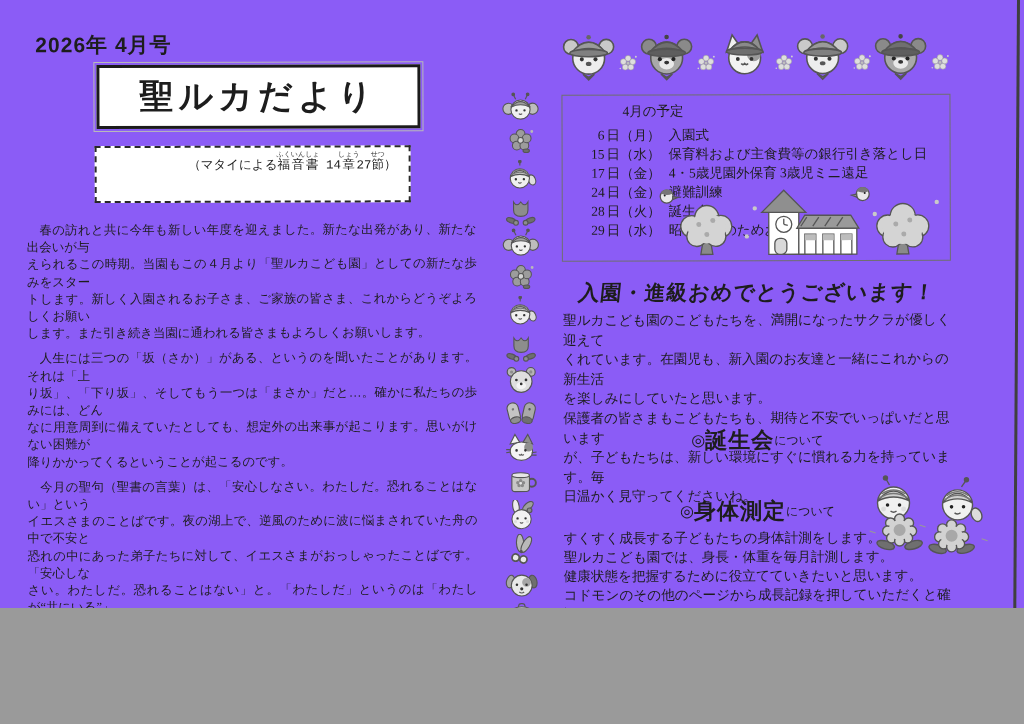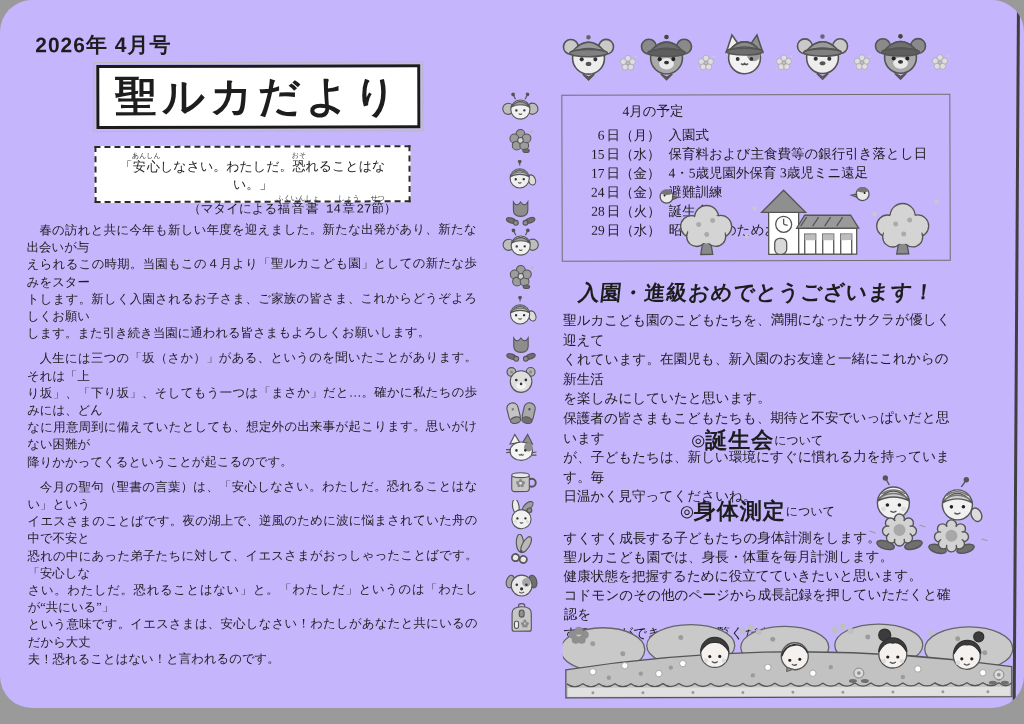--- a/index.html
+++ b/index.html
@@ -1,24 +1,24 @@
 <!DOCTYPE html>
 <html><head>
 <meta charset="utf-8">
 <style>
   html,body{margin:0;padding:0;background:#9a9a9a;}
-  .page{position:relative;width:1024px;height:708px;background:#c4b5fd;overflow:hidden;
-        font-family:"Liberation Serif",serif;color:#1d1d1d;border-radius:32px;}
+  .page{position:relative;width:1024px;height:608px;background:#8b5cf6;overflow:hidden;
+        font-family:"Liberation Serif",serif;color:#1d1d1d;}
   .sheet{position:absolute;inset:0;transform:rotate(-0.15deg);}
   
   .issue{position:absolute;left:36px;top:30px;font-family:"Liberation Sans",sans-serif;
          font-weight:900;font-size:21px;letter-spacing:1px;}
   .title-box{position:absolute;left:97px;top:64px;width:318px;height:58px;border:3px solid #1b1b1b;
          outline:1px solid #b9b9b9;outline-offset:2px;display:flex;align-items:center;justify-content:center;background:#fff;}
-  .title-box .t{font-family:"Liberation Sans",sans-serif;font-weight:900;font-size:42px;letter-spacing:5px;}
+  .title-box .t{font-family:"Liberation Sans",sans-serif;font-weight:900;font-size:34px;letter-spacing:5px;}
   .quote-box{position:absolute;left:95px;top:145px;width:316px;height:57px;border:2px dashed #2a2a2a;
          padding:2px 8px;box-sizing:border-box;background:#fff;}
   .q1{text-align:center;font-size:13px;margin-top:2px;}
   .q2{text-align:right;font-size:12.5px;margin-top:1px;padding-right:4px;font-family:Liberation Mono, monospace;}
   ruby{ruby-position:over;}
   ruby rt{font-size:7px;color:#333;letter-spacing:0;}
   
   .article{position:absolute;left:27px;top:221px;width:450px;}
   .article p{margin:0 0 8px;font-size:12.4px;line-height:17.2px;white-space:pre-line;text-align:justify;}
   
@@ -246,21 +246,20 @@
 </svg>
 
 <div class="page">
   <div class="sheet">
 
     <div class="issue">2026年  4月号</div>
     <div class="title-box">
       <span class="t">聖ルカだより</span>
     </div>
     <div class="quote-box">
-      <div class="q1">「<ruby>安心<rt>あんしん</rt></ruby>しなさい。わたしだ。<ruby>恐<rt>おそ</rt></ruby>れることはない。」</div>
       <div class="q2">（マタイによる<ruby>福音書<rt>ふくいんしょ</rt></ruby> 14<ruby>章<rt>しょう</rt></ruby>27<ruby>節<rt>せつ</rt></ruby>）</div>
     </div>
 
     <div class="article">
       <div>
 
       <p>　春の訪れと共に今年も新しい年度を迎えました。新たな出発があり、新たな出会いが与
 えられるこの時期。当園もこの４月より「聖ルカこども園」としての新たな歩みをスター
 トします。新しく入園されるお子さま、ご家族の皆さま、これからどうぞよろしくお願い
 します。また引き続き当園に通われる皆さまもよろしくお願いします。</p>

